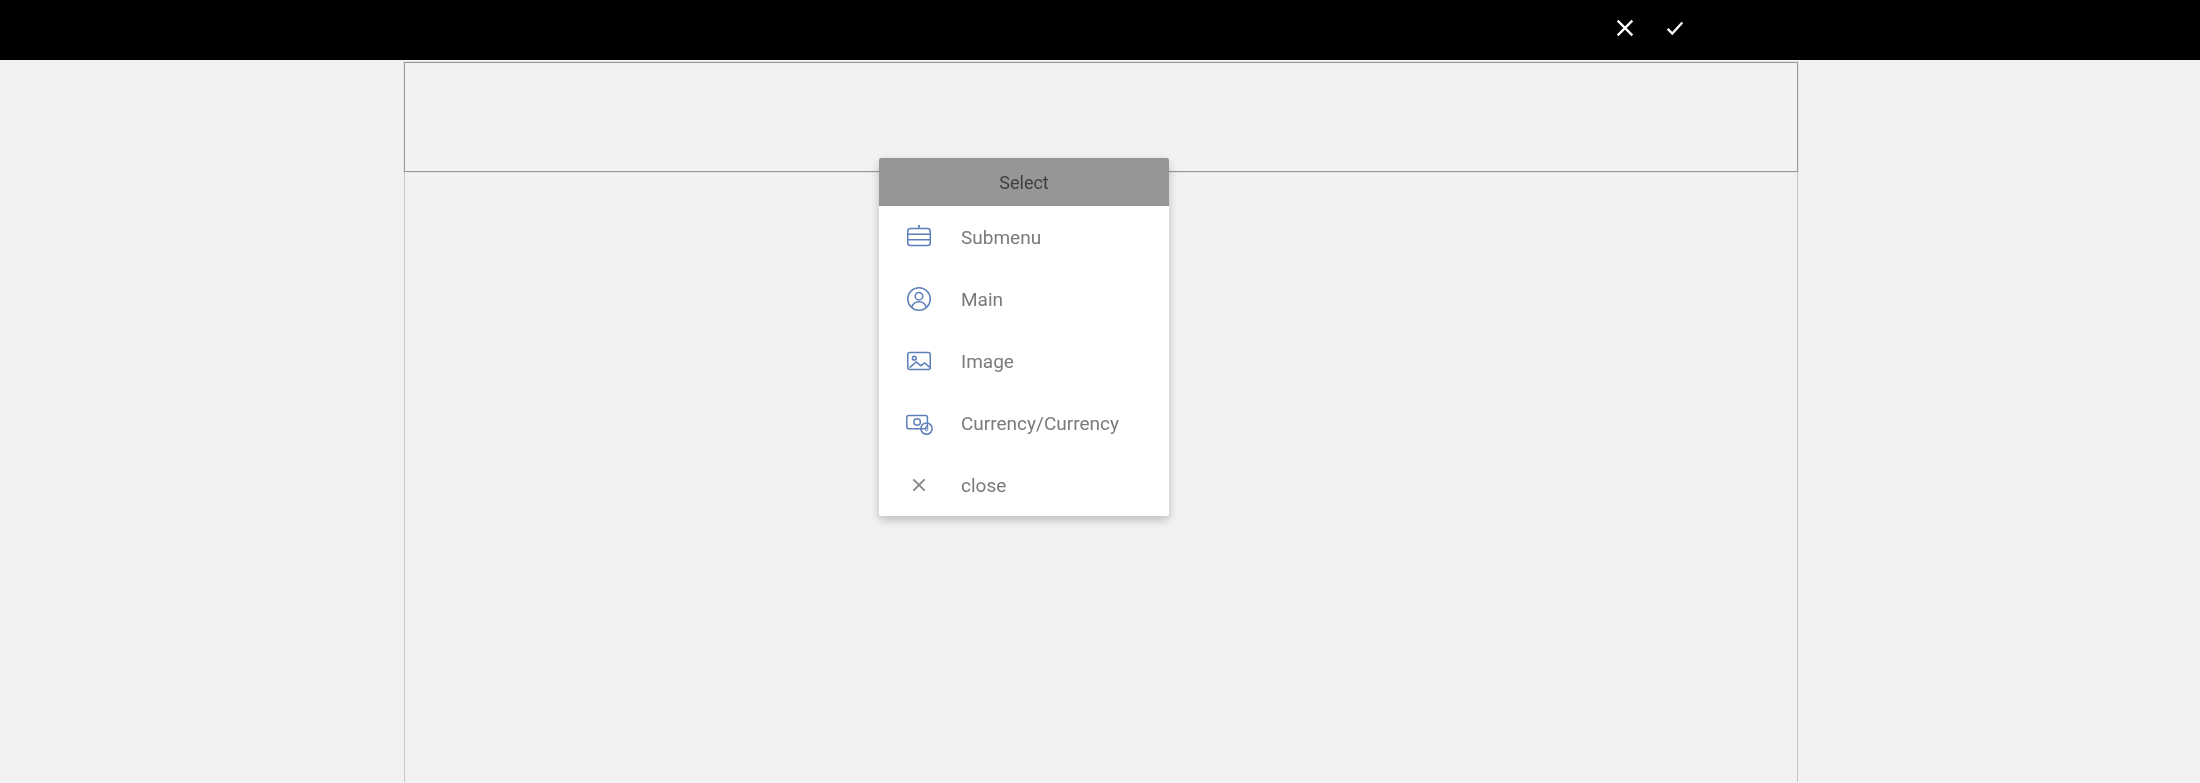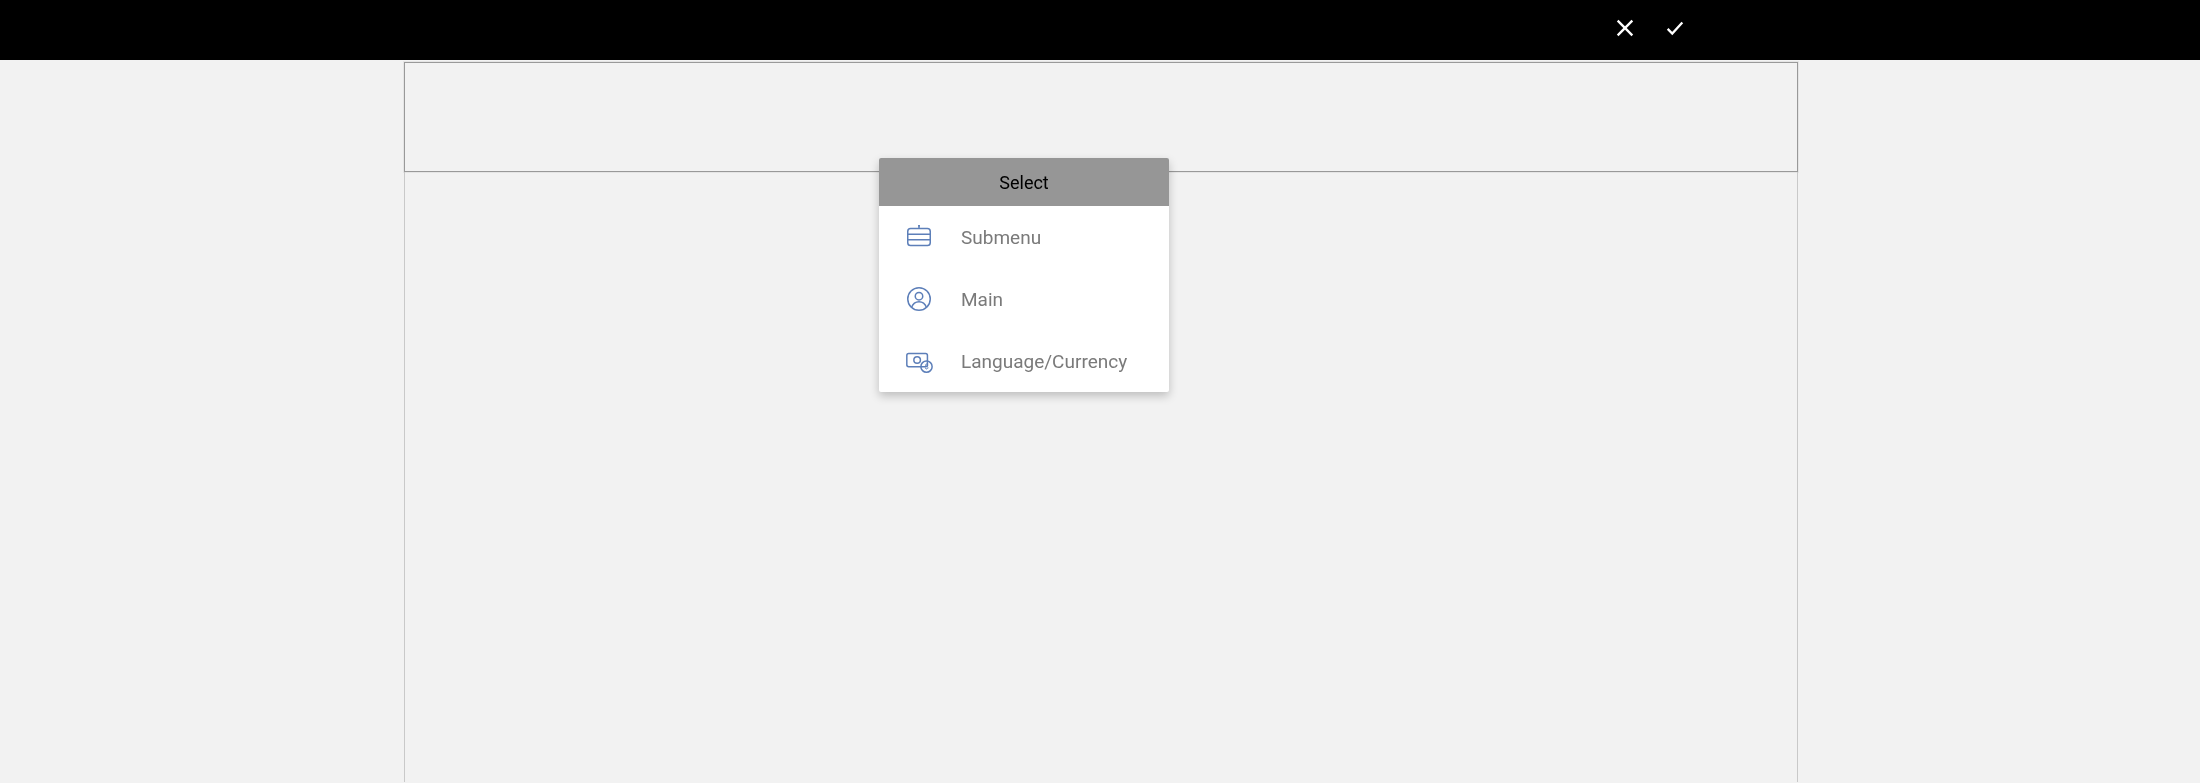--- a/index.html
+++ b/index.html
@@ -59,21 +59,21 @@
     top: 158px;
     width: 290px;
     background: #fff;
     box-shadow: 0 4px 10px rgba(0,0,0,0.22);
     border-radius: 2px;
     overflow: hidden;
   }
   .dropdown-header {
     height: 48px;
     background: #969696;
-    color: #000000;
+    color: #404040;
     display: flex;
     align-items: center;
     justify-content: center;
     font-size: 18px;
     font-weight: 400;
   }
   .dropdown-item {
     height: 62px;
     display: flex;
     align-items: center;
@@ -146,27 +146,46 @@
           <circle cx="16" cy="16" r="12"></circle>
           <circle cx="16" cy="13" r="4"></circle>
           <path d="M8 25c1.5-4 5-6 8-6s6.5 2 8 6"></path>
         </svg>
       </span>
       <span class="dd-label">Main</span>
     </div>
 
 
 
+    <div class="dropdown-item">
+      <span class="dd-icon">
+        <svg viewBox="0 0 32 32" class="icon-blue">
+          <rect x="4" y="7" width="24" height="18" rx="2"></rect>
+          <circle cx="11" cy="13" r="2"></circle>
+          <path d="M6 23l7-6 5 4 4-3 6 5"></path>
+        </svg>
+      </span>
+      <span class="dd-label">Image</span>
+    </div>
 
     <div class="dropdown-item">
       <span class="dd-icon">
         <svg viewBox="0 0 32 32" class="icon-blue">
           <rect x="3" y="8" width="22" height="14" rx="2"></rect>
           <circle cx="14" cy="15" r="3.5"></circle>
           <circle cx="24" cy="22" r="6"></circle>
           <text x="24" y="25" text-anchor="middle" font-size="8" class="icon-blue-fill" stroke="none">$</text>
         </svg>
       </span>
-      <span class="dd-label">Language/Currency</span>
+      <span class="dd-label">Currency/Currency</span>
     </div>
 
+    <div class="dropdown-item">
+      <span class="dd-icon">
+        <svg viewBox="0 0 32 32" class="icon-grey">
+          <line x1="10" y1="10" x2="22" y2="22"></line>
+          <line x1="22" y1="10" x2="10" y2="22"></line>
+        </svg>
+      </span>
+      <span class="dd-label">close</span>
+    </div>
   </div>
 </div>
 
 </body></html>

